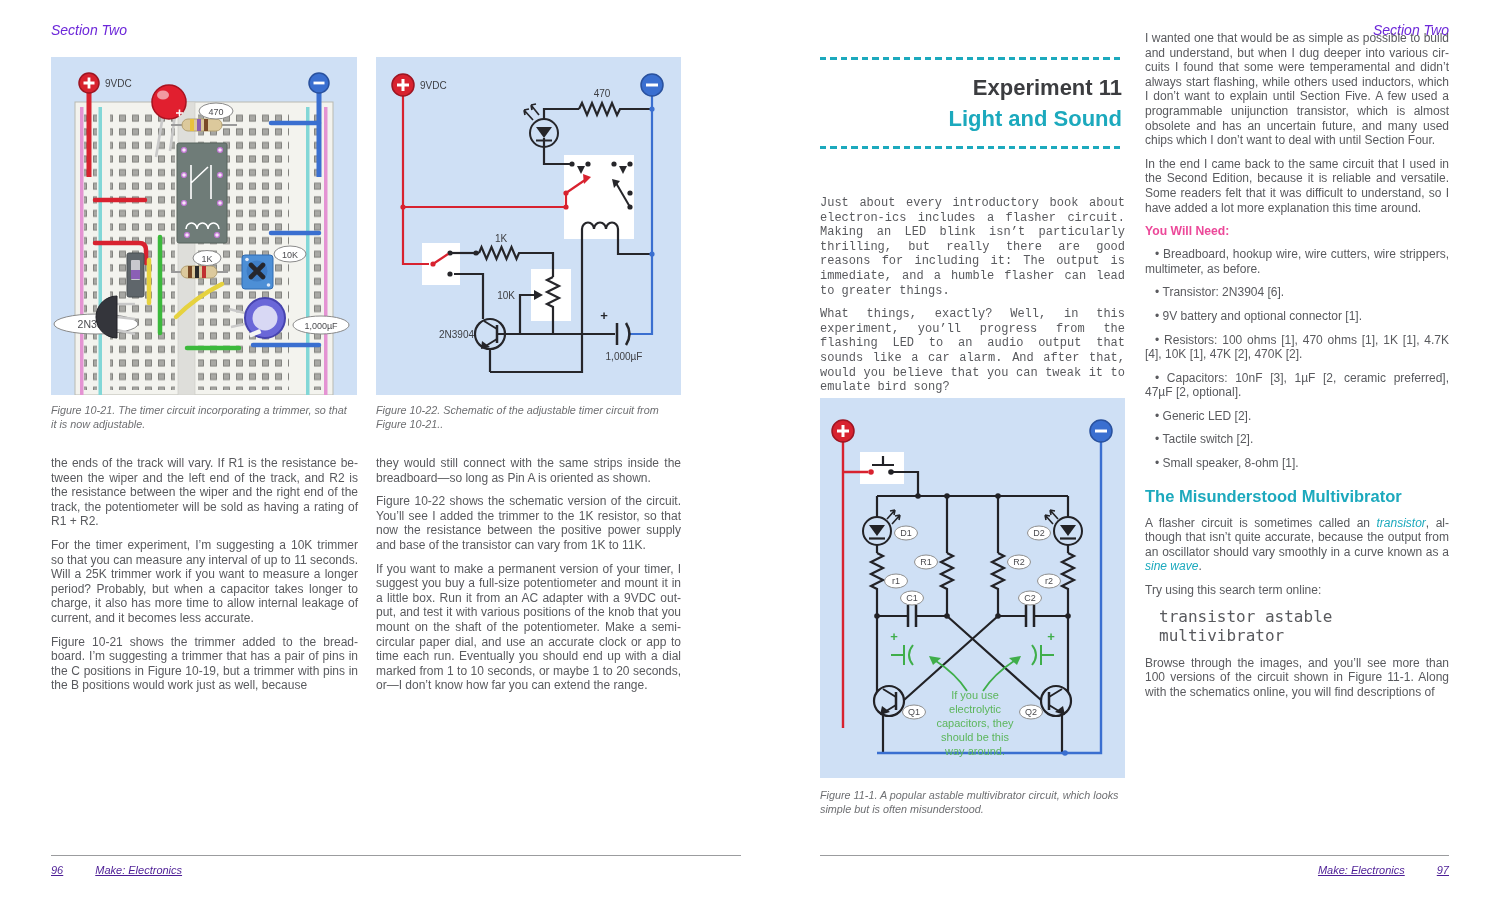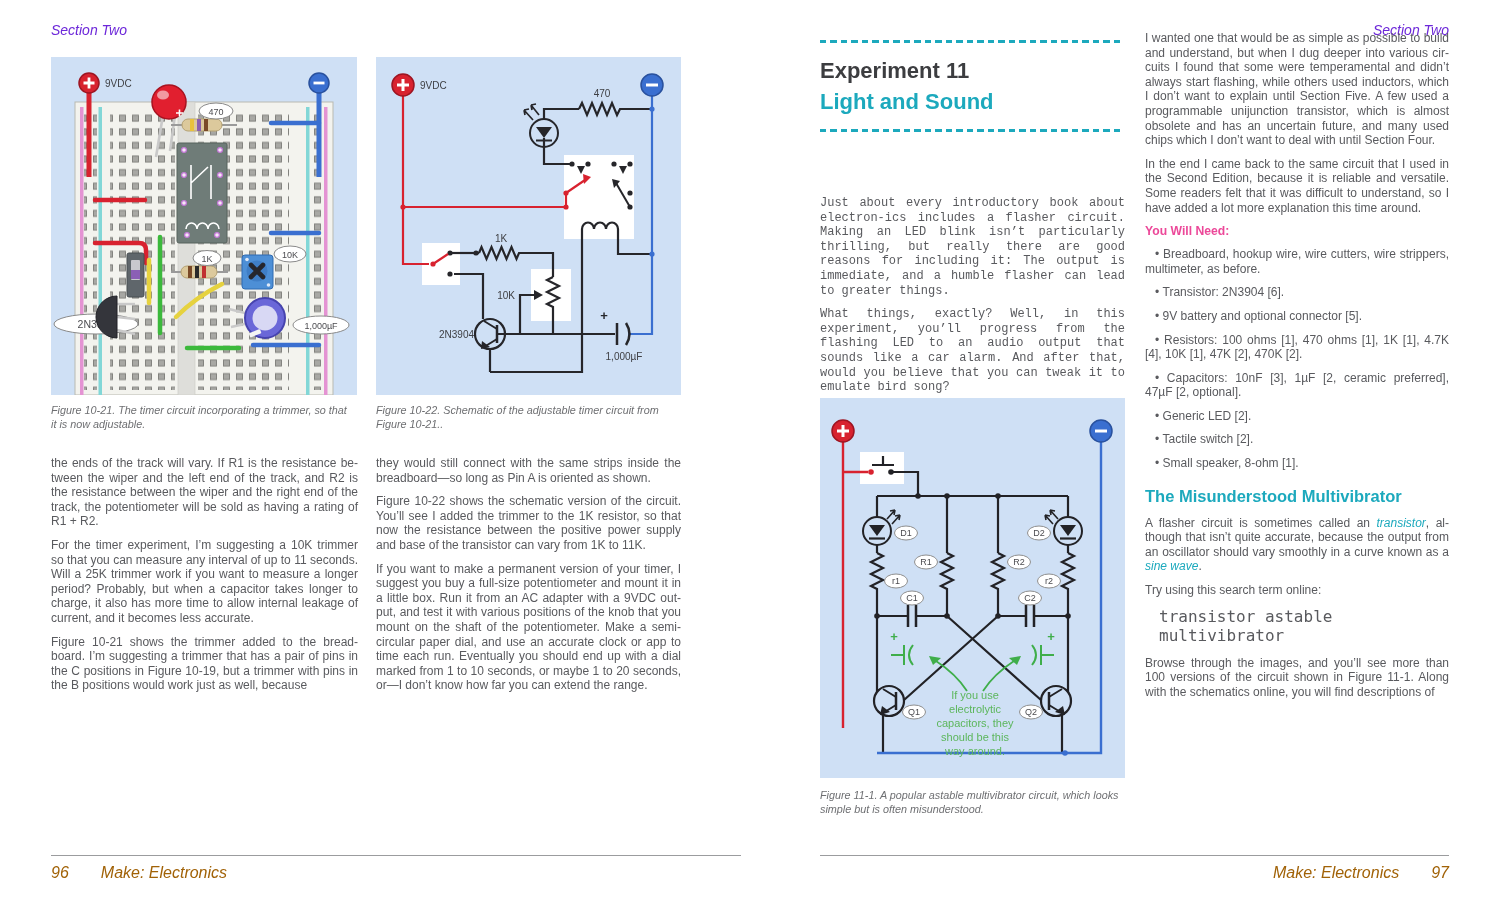--- a/index.html
+++ b/index.html
@@ -14,32 +14,32 @@
   .exp-label{font-size:22px;font-weight:bold;color:#3c3d40;}
   .exp-title{font-size:22px;font-weight:bold;color:#1ca9bd;margin-top:5px;}
   .dash{height:3px;background:repeating-linear-gradient(90deg,#1ca9bd 0 6.5px,transparent 6.5px 10.5px);}
   .need-label{font-size:12.2px;font-weight:bold;color:#ec4899;margin:5px 0 9px;}
   .need-list{list-style:none;margin:0 0 16px;padding:0;}
   .need-list li{font-size:12px;line-height:14.6px;margin-bottom:9px;text-indent:10px;text-align:justify;}
   .need-list li::before{content:"\2022\00a0";}
   .subhead{font-size:16.5px;font-weight:bold;color:#1ca9bd;margin:15px 0 10px;}
   .code{font-family:"DejaVu Sans Mono",monospace;font-size:16px;margin:2px 0 11px 14px;color:#595a5e;}
   .rule{height:1px;background:#9b9c9e;}
-  .footer{font-size:16px;font-style:italic;color:#a16207;display:flex;gap:32px;align-items:baseline;}
+  .footer{font-size:11px;font-style:italic;color:#4c1d95;display:flex;gap:32px;align-items:baseline;text-decoration:underline;}
   #lhdr{left:51px;top:22px;}
   #rhdr{left:1141px;top:22px;width:308px;text-align:right;}
   #fig1021{left:51px;top:57px;width:306px;height:338px;}
   #fig1022{left:376px;top:57px;width:305px;height:338px;}
   #cap1{left:51px;top:404px;width:300px;}
   #cap2{left:376px;top:404px;width:295px;}
   #lcol1{left:51px;top:456px;width:307px;}
   #lcol2{left:376px;top:456px;width:305px;}
   #lrule{left:51px;top:855px;width:690px;}
   #lfooter{left:51px;top:864px;}
-  #expblock{left:820px;top:40px;width:302px;}
+  #expblock{left:820px;top:57px;width:302px;text-align:right;}
   #expblock .dash{width:300px;}
   #expblock .exp-label{margin-top:15px;}
   #expblock .dash.bottom{margin-top:14px;}
   #rcol1{left:820px;top:196px;width:305px;font-family:Liberation Mono, monospace;}
   #fig111{left:820px;top:398px;width:305px;height:380px;}
   #cap3{left:820px;top:789px;width:305px;}
   #rcol2{left:1145px;top:31px;width:304px;}
   #rrule{left:820px;top:855px;width:629px;}
   #rfooter{left:820px;top:864px;width:629px;justify-content:flex-end;}
   svg text{font-family:"Liberation Sans",sans-serif;}
@@ -418,21 +418,21 @@
 
   <div id="cap3" class="abs caption">Figure 11-1. A popular astable multivibrator circuit, which looks simple but is often misunderstood.</div>
 
   <div id="rcol2" class="abs col">
     <p>I wanted one that would be as simple as possible to build and understand, but when I dug deeper into various cir-cuits I found that some were temperamental and didn’t always start flashing, while others used inductors, which I don’t want to explain until Section Five. A few used a programmable unijunction transistor, which is almost obsolete and has an uncertain future, and many used chips which I don’t want to deal with until Section Four.</p>
     <p>In the end I came back to the same circuit that I used in the Second Edition, because it is reliable and versatile. Some readers felt that it was difficult to understand, so I have added a lot more explanation this time around.</p>
     <div class="need-label">You Will Need:</div>
     <ul class="need-list">
       <li>Breadboard, hookup wire, wire cutters, wire strippers, multimeter, as before.</li>
       <li>Transistor: 2N3904 [6].</li>
-      <li>9V battery and optional connector [5].</li>
+      <li>9V battery and optional connector [1].</li>
       <li>Resistors: 100 ohms [1], 470 ohms [1], 1K [1], 4.7K [4], 10K [1], 47K [2], 470K [2].</li>
       <li>Capacitors: 10nF [3], 1µF [2, ceramic preferred], 47µF [2, optional].</li>
       <li>Generic LED [2].</li>
       <li>Tactile switch [2].</li>
       <li>Small speaker, 8-ohm [1].</li>
     </ul>
     <div class="subhead">The Misunderstood Multivibrator</div>
     <p>
       <span>A flasher circuit is sometimes called an </span><span class="tl">transistor</span><span>, al-though that isn’t quite accurate, because the output from an oscillator should vary smoothly in a curve known as a </span><span class="tl">sine wave</span><span>.</span>
     </p>

